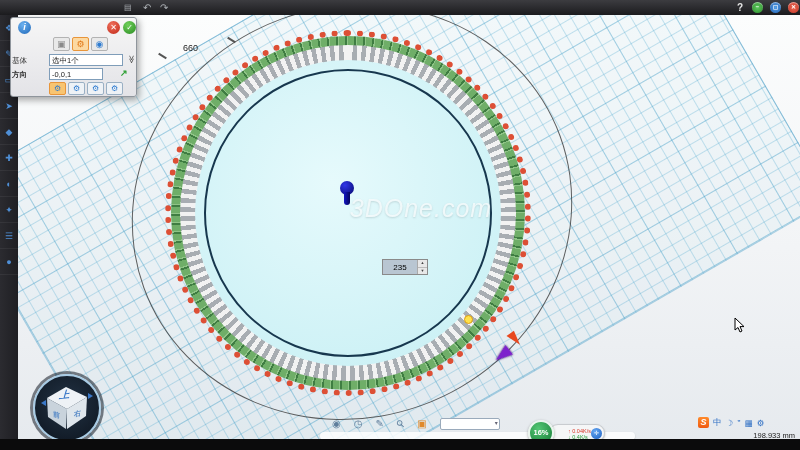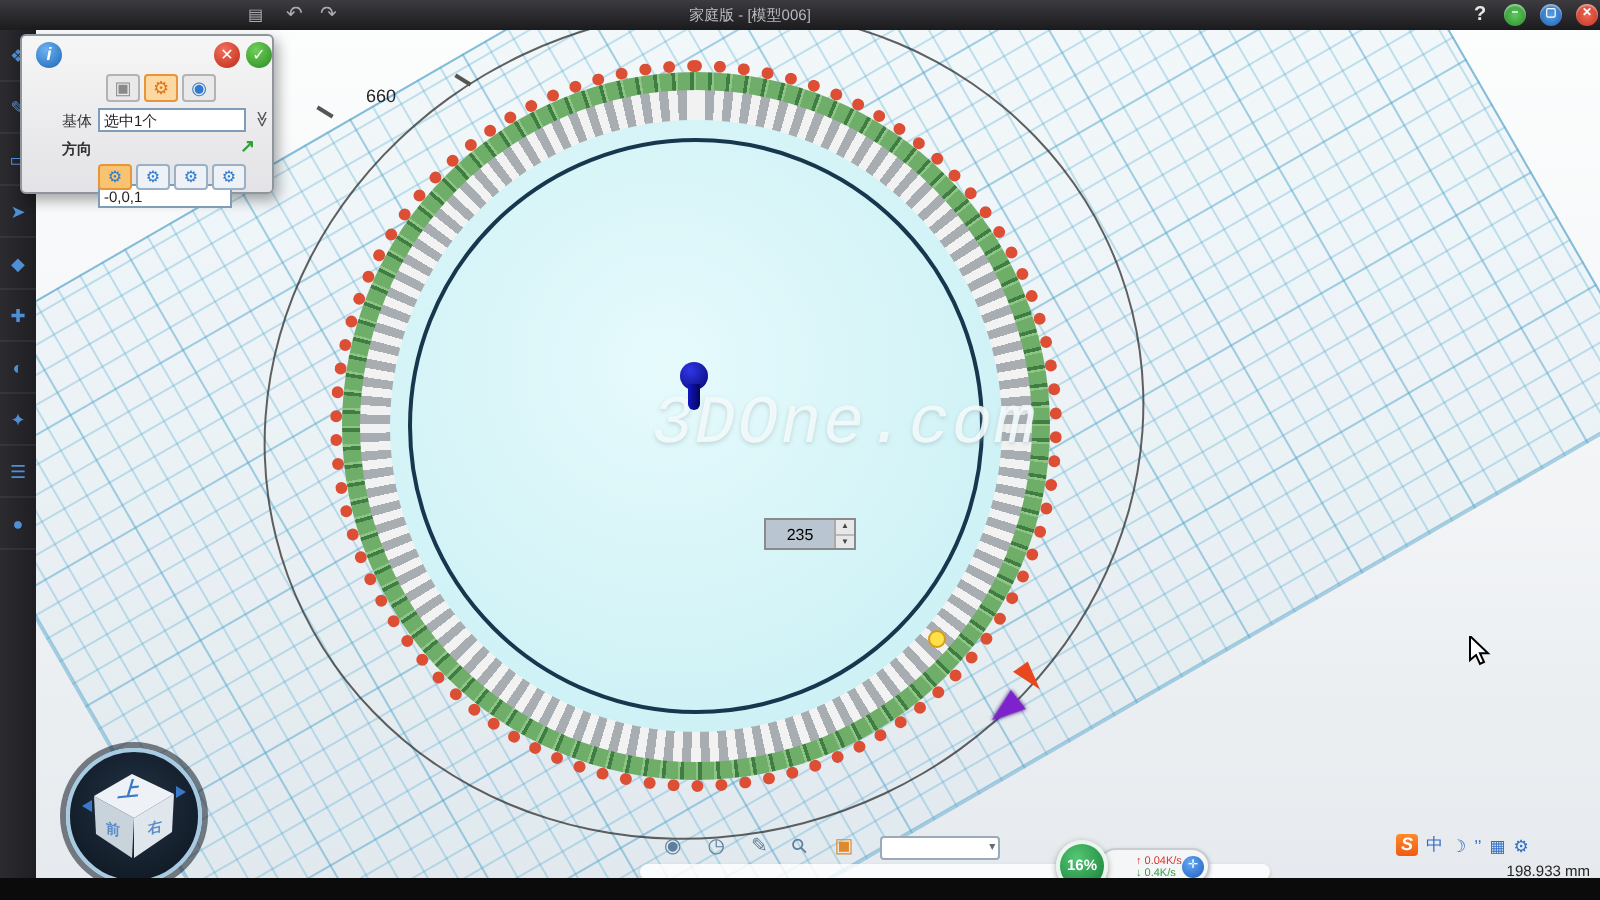--- a/index.html
+++ b/index.html
@@ -58,21 +58,21 @@
     border:6px dotted #dd4f35; }
   #ring-green { position:absolute; left:153px; top:21px; width:354px; height:354px; border-radius:50%;
     background:repeating-conic-gradient(#6fae68 0deg 2deg, #3f7d42 2deg 2.6deg, #8fc487 2.6deg 3deg); }
   #ring-gray  { position:absolute; left:162px; top:30px; width:336px; height:336px; border-radius:50%;
     background:repeating-conic-gradient(#f2f2f2 0deg 1.6deg, #a8adb2 1.6deg 3.2deg); }
   #disk { position:absolute; left:177px; top:45px; width:306px; height:306px; border-radius:50%;
     background:radial-gradient(circle at 45% 40%, #e6fafc 0%, #cff2f6 70%, #c2ecf1 100%); }
   #navy-ring { position:absolute; left:186px; top:54px; width:288px; height:288px; border-radius:50%;
     border:2.5px solid #17374e; }
   #watermark { position:absolute; left:308px; top:179px; width:190px; text-align:center;
-    font-family:Liberation Mono, monospace; font-style:italic; font-size:34px;
+    font-family:Liberation Sans, sans-serif; font-style:italic; font-size:25px;
     color:rgba(244,251,252,.9); text-shadow:0 1px 2px rgba(150,175,180,.45); letter-spacing:1px; }
   #pin-head { position:absolute; left:322px; top:166px; width:14px; height:14px; border-radius:50%;
     background:radial-gradient(circle at 35% 30%, #3036e8, #05076e); }
   #pin-stem { position:absolute; left:326px; top:177px; width:6px; height:13px; border-radius:0 0 3px 3px;
     background:linear-gradient(90deg,#1216c2,#04055c); }
 
   #spinner { position:absolute; left:364px; top:244px; width:46px; height:16px; background:#fff;
     border:1px solid #8a8a8a; display:flex; }
   #spinner input { flex:1; border:none; font-size:8px; text-align:center; background:#b9c6d2;
     font-family:"Liberation Sans",sans-serif; outline:none; min-width:0; }
@@ -157,42 +157,41 @@
     background:radial-gradient(circle at 38% 30%, #f0705c, #c02818); color:#fff; font-size:8px;
     text-align:center; line-height:13px; cursor:pointer; }
   #dlg-ok { position:absolute; left:112px; top:3px; width:13px; height:13px; border-radius:50%;
     background:radial-gradient(circle at 38% 30%, #6fd05a, #2a8a22); color:#fff; font-size:8px;
     text-align:center; line-height:13px; cursor:pointer; }
   .dlg-tab { position:absolute; top:19px; width:17px; height:14px; border:1px solid #b3b3b3;
     background:#e9e9e9; border-radius:2px; text-align:center; line-height:13px; font-size:9px;
     color:#8a8a8a; cursor:pointer; }
   #tab-1 { left:42px; } #tab-2 { left:61px; background:#fcd9a2; border-color:#e8953a; color:#e07818; }
   #tab-3 { left:80px; color:#2e7bd0; }
-  .dlg-label { position:absolute; left:20px; color:#333; }
+  .dlg-label { position:absolute; left:1px; color:#333; }
   .dlg-input { position:absolute; left:38px; height:12px; background:#fff; border:1px solid #7f9db9;
     font-size:7.5px; line-height:11px; padding-left:2px; color:#222; overflow:hidden; white-space:nowrap; }
   #fld1-label { top:38px; } #fld1-input { top:36px; width:74px; }
-  #fld2-label { top:52px;font-weight:bold; } #fld2-input { top:50px; width:67px;margin-top:24px; }
+  #fld2-label { top:52px;font-weight:bold; } #fld2-input { top:50px; width:54px; }
   #dlg-expand { position:absolute; left:116px; top:37px; font-size:8px; color:#555;
     transform:rotate(90deg); cursor:pointer; }
   #dlg-dir { position:absolute; left:109px; top:50px; font-size:9px; color:#2fa035; font-weight:bold; cursor:pointer; }
   .mode-btn { position:absolute; top:64px; width:17px; height:13px; border:1px solid #9ab0c4;
     background:#eef2f6; border-radius:2px; text-align:center; line-height:12px; font-size:8px;
     color:#2e7bd0; cursor:pointer; }
   #mb-1 { left:38px; background:#f8c471; border-color:#e8953a; }
   #mb-2 { left:57px; } #mb-3 { left:76px; } #mb-4 { left:95px; }
 </style>
 </head>
 <body>
 
 <div id="titlebar">
   <div class="tb-ic" id="save-ic">▤</div>
   <div class="tb-ic" id="undo-ic">↶</div>
   <div class="tb-ic" id="redo-ic">↷</div>
-  <div id="win-title">家庭版 - [模型006]</div>
   <div class="tb-ic" id="help-btn">?</div>
   <div class="winbtn" id="btn-min">−</div>
   <div class="winbtn" id="btn-max">▢</div>
   <div class="winbtn" id="btn-close">✕</div>
 </div>
 
 <div id="sidebar">
   <div class="side-item">❖</div>
   <div class="side-item">✎</div>
   <div class="side-item">▭</div>

